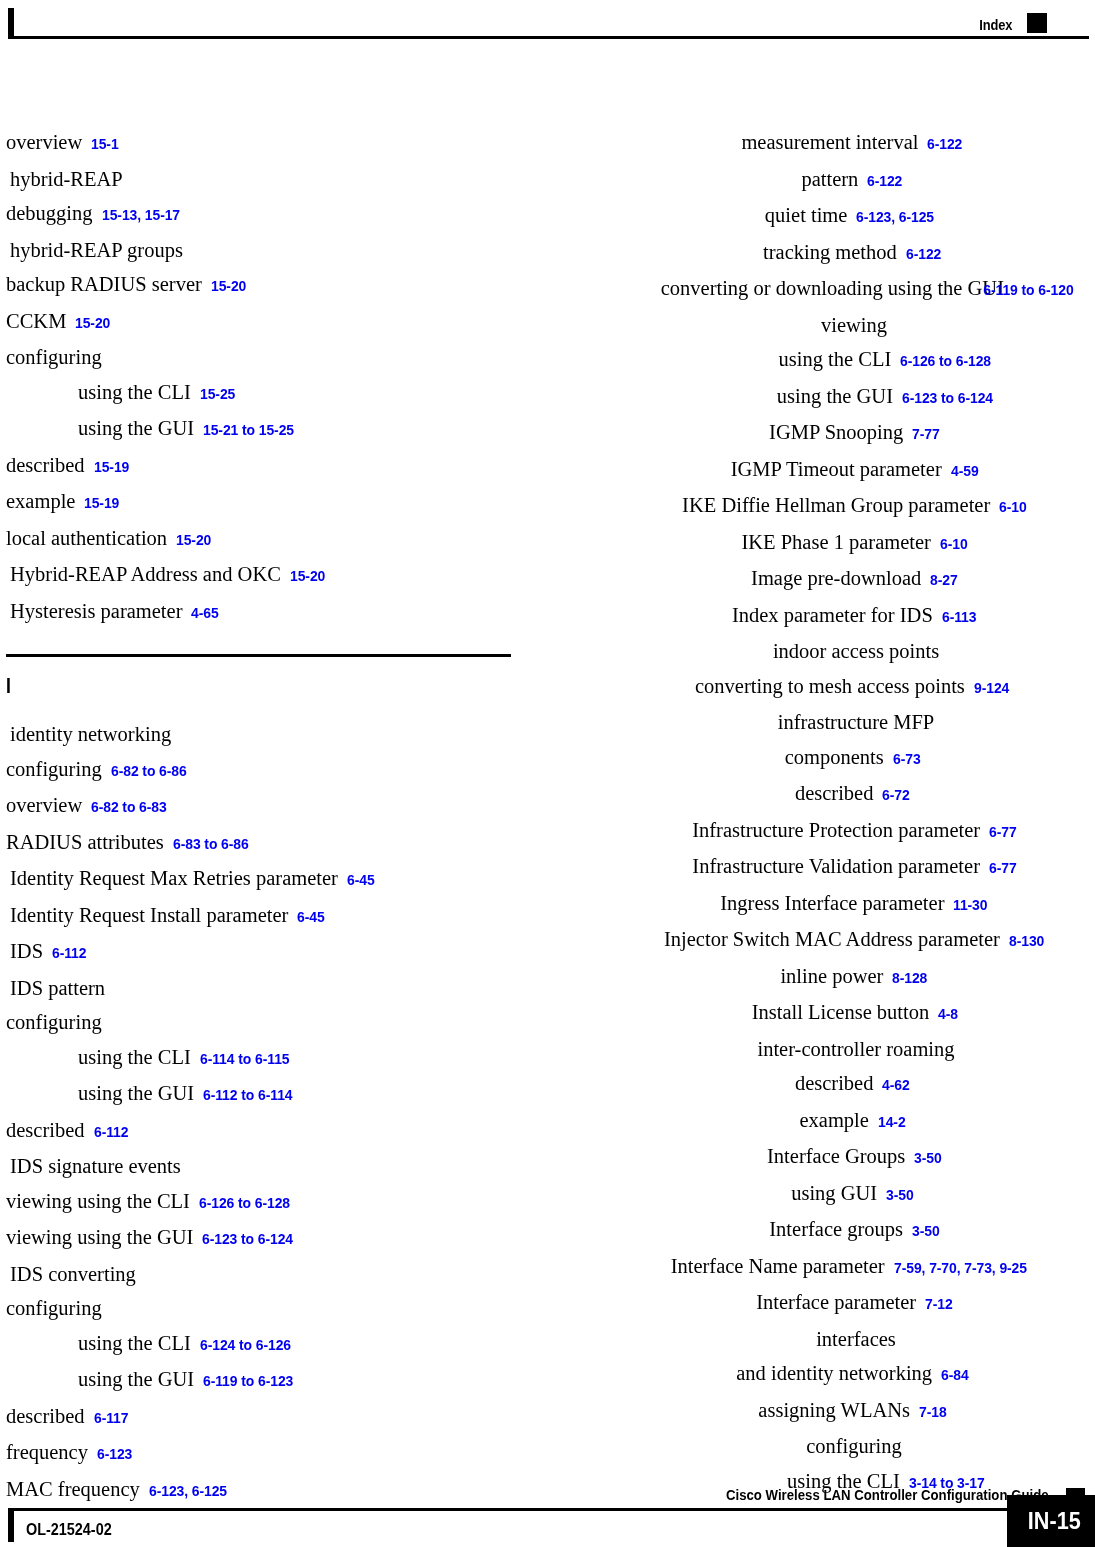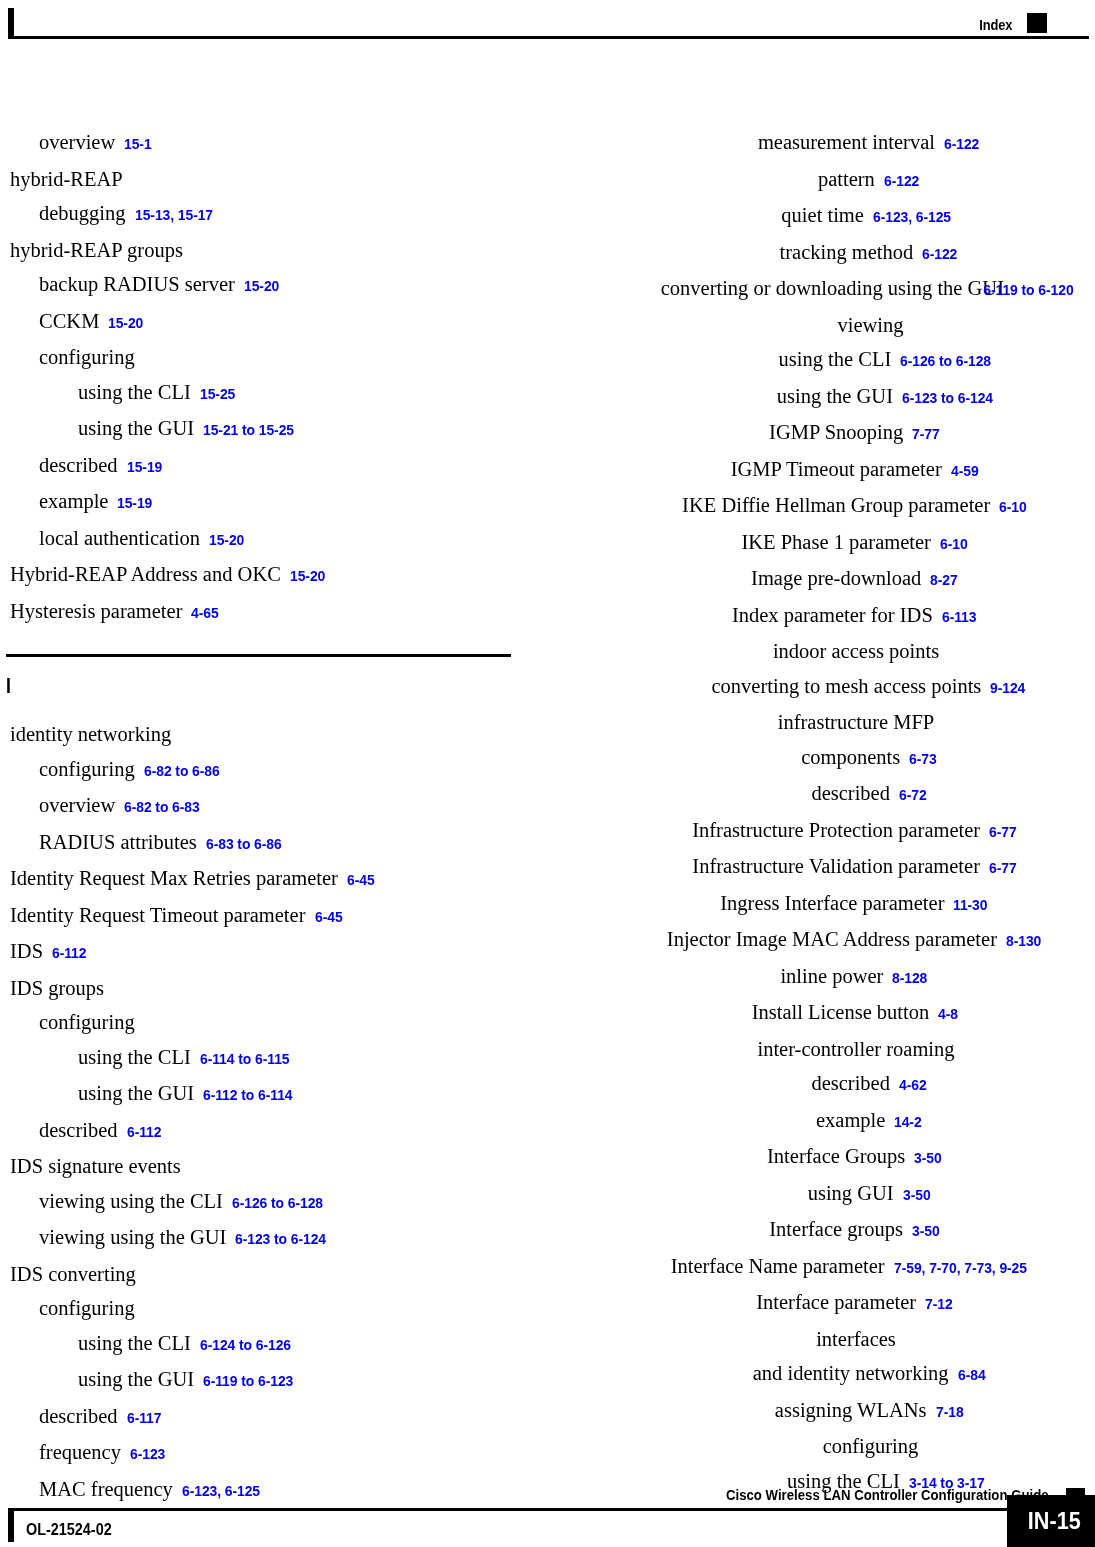--- a/index.html
+++ b/index.html
@@ -79,21 +79,21 @@
 
   
   .entry {
     font-size: 20.5px;
     line-height: 34.5px;
     white-space: normal;
     margin: 0;
     padding: 0;
   }
   .lvl0 { margin-left: 4px;  }
-  .lvl1 { margin-left: 33px; }
+  .lvl1 { }
   .lvl2 { margin-left: 72px; }
 
   
   .entry.wrap {
     margin-left: 33px;
     text-indent: -33px;
     padding-left: 33px;
   }
 
   .term {
@@ -241,23 +241,23 @@
       <div class="entry lvl1"><span class="term">example</span><span class="pages">15-19</span></div>
       <div class="entry lvl1"><span class="term">local authentication</span><span class="pages">15-20</span></div>
       <div class="entry lvl0"><span class="term">Hybrid-REAP Address and OKC</span><span class="pages">15-20</span></div>
       <div class="entry lvl0"><span class="term">Hysteresis parameter</span><span class="pages">4-65</span></div>
       <div class="section-break"><div class="section-rule"></div><div class="section-letter">I</div></div>
       <div class="entry lvl0"><span class="term">identity networking</span></div>
       <div class="entry lvl1"><span class="term">configuring</span><span class="pages">6-82 to 6-86</span></div>
       <div class="entry lvl1"><span class="term">overview</span><span class="pages">6-82 to 6-83</span></div>
       <div class="entry lvl1"><span class="term">RADIUS attributes</span><span class="pages">6-83 to 6-86</span></div>
       <div class="entry lvl0"><span class="term">Identity Request Max Retries parameter</span><span class="pages">6-45</span></div>
-      <div class="entry lvl0"><span class="term">Identity Request Timeout parameter</span><span class="pages">6-45</span></div>
+      <div class="entry lvl0"><span class="term">Identity Request Install parameter</span><span class="pages">6-45</span></div>
       <div class="entry lvl0"><span class="term">IDS</span><span class="pages">6-112</span></div>
-      <div class="entry lvl0"><span class="term">IDS groups</span></div>
+      <div class="entry lvl0"><span class="term">IDS pattern</span></div>
       <div class="entry lvl1"><span class="term">configuring</span></div>
       <div class="entry lvl2"><span class="term">using the CLI</span><span class="pages">6-114 to 6-115</span></div>
       <div class="entry lvl2"><span class="term">using the GUI</span><span class="pages">6-112 to 6-114</span></div>
       <div class="entry lvl1"><span class="term">described</span><span class="pages">6-112</span></div>
       <div class="entry lvl0"><span class="term">IDS signature events</span></div>
       <div class="entry lvl1"><span class="term">viewing using the CLI</span><span class="pages">6-126 to 6-128</span></div>
       <div class="entry lvl1"><span class="term">viewing using the GUI</span><span class="pages">6-123 to 6-124</span></div>
       <div class="entry lvl0"><span class="term">IDS converting</span></div>
       <div class="entry lvl1"><span class="term">configuring</span></div>
       <div class="entry lvl2"><span class="term">using the CLI</span><span class="pages">6-124 to 6-126</span></div>
@@ -282,21 +282,21 @@
       <div class="entry lvl0"><span class="term">Image pre-download</span><span class="pages">8-27</span></div>
       <div class="entry lvl0"><span class="term">Index parameter for IDS</span><span class="pages">6-113</span></div>
       <div class="entry lvl0"><span class="term">indoor access points</span></div>
       <div class="entry lvl1"><span class="term">converting to mesh access points</span><span class="pages">9-124</span></div>
       <div class="entry lvl0"><span class="term">infrastructure MFP</span></div>
       <div class="entry lvl1"><span class="term">components</span><span class="pages">6-73</span></div>
       <div class="entry lvl1"><span class="term">described</span><span class="pages">6-72</span></div>
       <div class="entry lvl0"><span class="term">Infrastructure Protection parameter</span><span class="pages">6-77</span></div>
       <div class="entry lvl0"><span class="term">Infrastructure Validation parameter</span><span class="pages">6-77</span></div>
       <div class="entry lvl0"><span class="term">Ingress Interface parameter</span><span class="pages">11-30</span></div>
-      <div class="entry lvl0"><span class="term">Injector Image MAC Address parameter</span><span class="pages">8-130</span></div>
+      <div class="entry lvl0"><span class="term">Injector Switch MAC Address parameter</span><span class="pages">8-130</span></div>
       <div class="entry lvl0"><span class="term">inline power</span><span class="pages">8-128</span></div>
       <div class="entry lvl0"><span class="term">Install License button</span><span class="pages">4-8</span></div>
       <div class="entry lvl0"><span class="term">inter-controller roaming</span></div>
       <div class="entry lvl1"><span class="term">described</span><span class="pages">4-62</span></div>
       <div class="entry lvl1"><span class="term">example</span><span class="pages">14-2</span></div>
       <div class="entry lvl0"><span class="term">Interface Groups</span><span class="pages">3-50</span></div>
       <div class="entry lvl1"><span class="term">using GUI</span><span class="pages">3-50</span></div>
       <div class="entry lvl0"><span class="term">Interface groups</span><span class="pages">3-50</span></div>
       <div class="entry lvl0"><span class="term">Interface Name parameter</span><span class="pages">7-59, 7-70, 7-73, 9-25</span></div>
       <div class="entry lvl0"><span class="term">Interface parameter</span><span class="pages">7-12</span></div>

